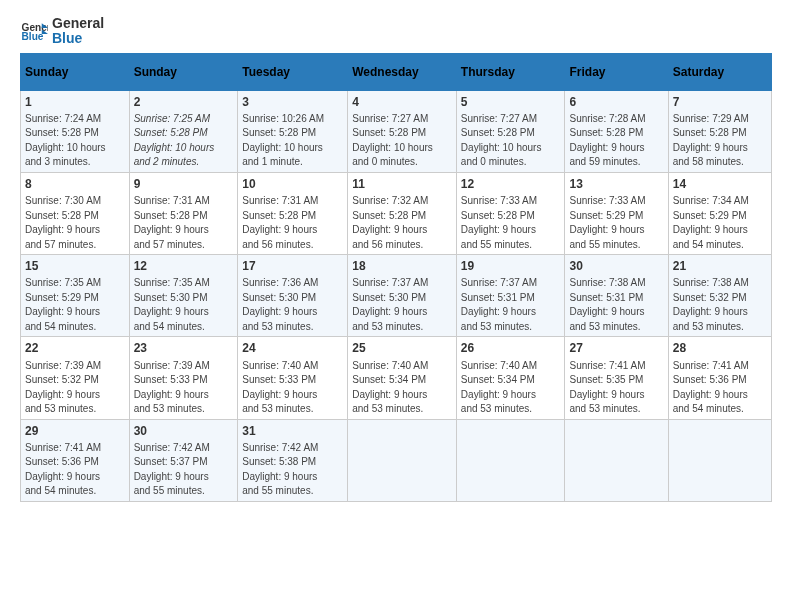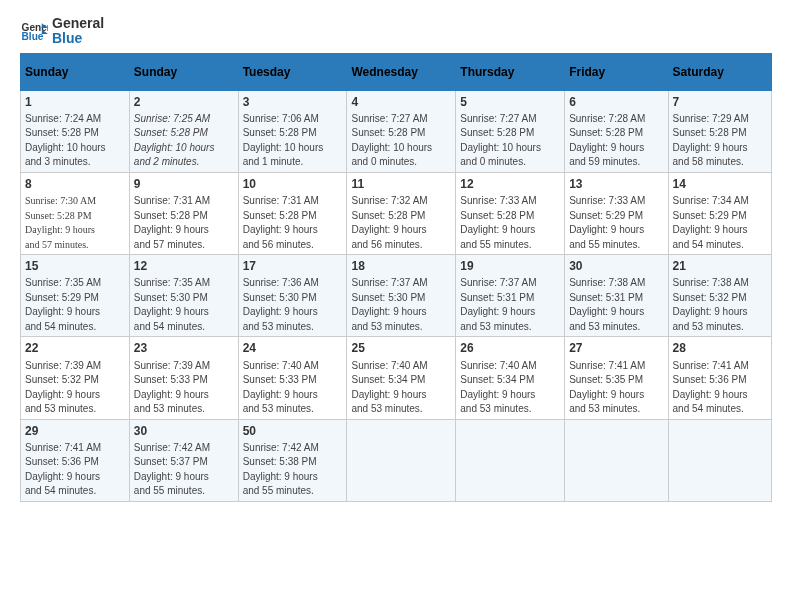--- a/index.html
+++ b/index.html
@@ -121,21 +121,21 @@
     <tbody id="cal-body">
     <tr>
           <td><span class="day-num">1</span><span class="day-info" style="white-space: pre-line;">Sunrise: 7:24 AM
 Sunset: 5:28 PM
 Daylight: 10 hours
 and 3 minutes.</span></td>
           <td><span class="day-num">2</span><span class="day-info" style="white-space: pre-line; font-style: italic;">Sunrise: 7:25 AM
 Sunset: 5:28 PM
 Daylight: 10 hours
 and 2 minutes.</span></td>
-          <td><span class="day-num">3</span><span class="day-info" style="white-space: pre-line;">Sunrise: 7:06 AM
+          <td><span class="day-num">3</span><span class="day-info" style="white-space: pre-line;">Sunrise: 10:26 AM
 Sunset: 5:28 PM
 Daylight: 10 hours
 and 1 minute.</span></td>
           <td><span class="day-num">4</span><span class="day-info" style="white-space: pre-line;">Sunrise: 7:27 AM
 Sunset: 5:28 PM
 Daylight: 10 hours
 and 0 minutes.</span></td>
           <td><span class="day-num">5</span><span class="day-info" style="white-space: pre-line;">Sunrise: 7:27 AM
 Sunset: 5:28 PM
 Daylight: 10 hours
@@ -143,21 +143,21 @@
           <td><span class="day-num">6</span><span class="day-info" style="white-space: pre-line;">Sunrise: 7:28 AM
 Sunset: 5:28 PM
 Daylight: 9 hours
 and 59 minutes.</span></td>
           <td><span class="day-num">7</span><span class="day-info" style="white-space: pre-line;">Sunrise: 7:29 AM
 Sunset: 5:28 PM
 Daylight: 9 hours
 and 58 minutes.</span></td>
         </tr>
         <tr>
-          <td><span class="day-num">8</span><span class="day-info" style="white-space: pre-line; font-family: Liberation Serif, serif;">Sunrise: 7:30 AM
+          <td><span class="day-num">8</span><span class="day-info" style="white-space: pre-line;">Sunrise: 7:30 AM
 Sunset: 5:28 PM
 Daylight: 9 hours
 and 57 minutes.</span></td>
           <td><span class="day-num">9</span><span class="day-info" style="white-space: pre-line;">Sunrise: 7:31 AM
 Sunset: 5:28 PM
 Daylight: 9 hours
 and 57 minutes.</span></td>
           <td><span class="day-num">10</span><span class="day-info" style="white-space: pre-line;">Sunrise: 7:31 AM
 Sunset: 5:28 PM
 Daylight: 9 hours
@@ -241,21 +241,21 @@
         </tr>
         <tr>
           <td><span class="day-num">29</span><span class="day-info" style="white-space: pre-line;">Sunrise: 7:41 AM
 Sunset: 5:36 PM
 Daylight: 9 hours
 and 54 minutes.</span></td>
           <td><span class="day-num">30</span><span class="day-info" style="white-space: pre-line;">Sunrise: 7:42 AM
 Sunset: 5:37 PM
 Daylight: 9 hours
 and 55 minutes.</span></td>
-          <td><span class="day-num">50</span><span class="day-info" style="white-space: pre-line;">Sunrise: 7:42 AM
+          <td><span class="day-num">31</span><span class="day-info" style="white-space: pre-line;">Sunrise: 7:42 AM
 Sunset: 5:38 PM
 Daylight: 9 hours
 and 55 minutes.</span></td>
           <td></td>
           <td></td>
           <td></td>
           <td></td>
         </tr>
       </tbody>
   </table>

